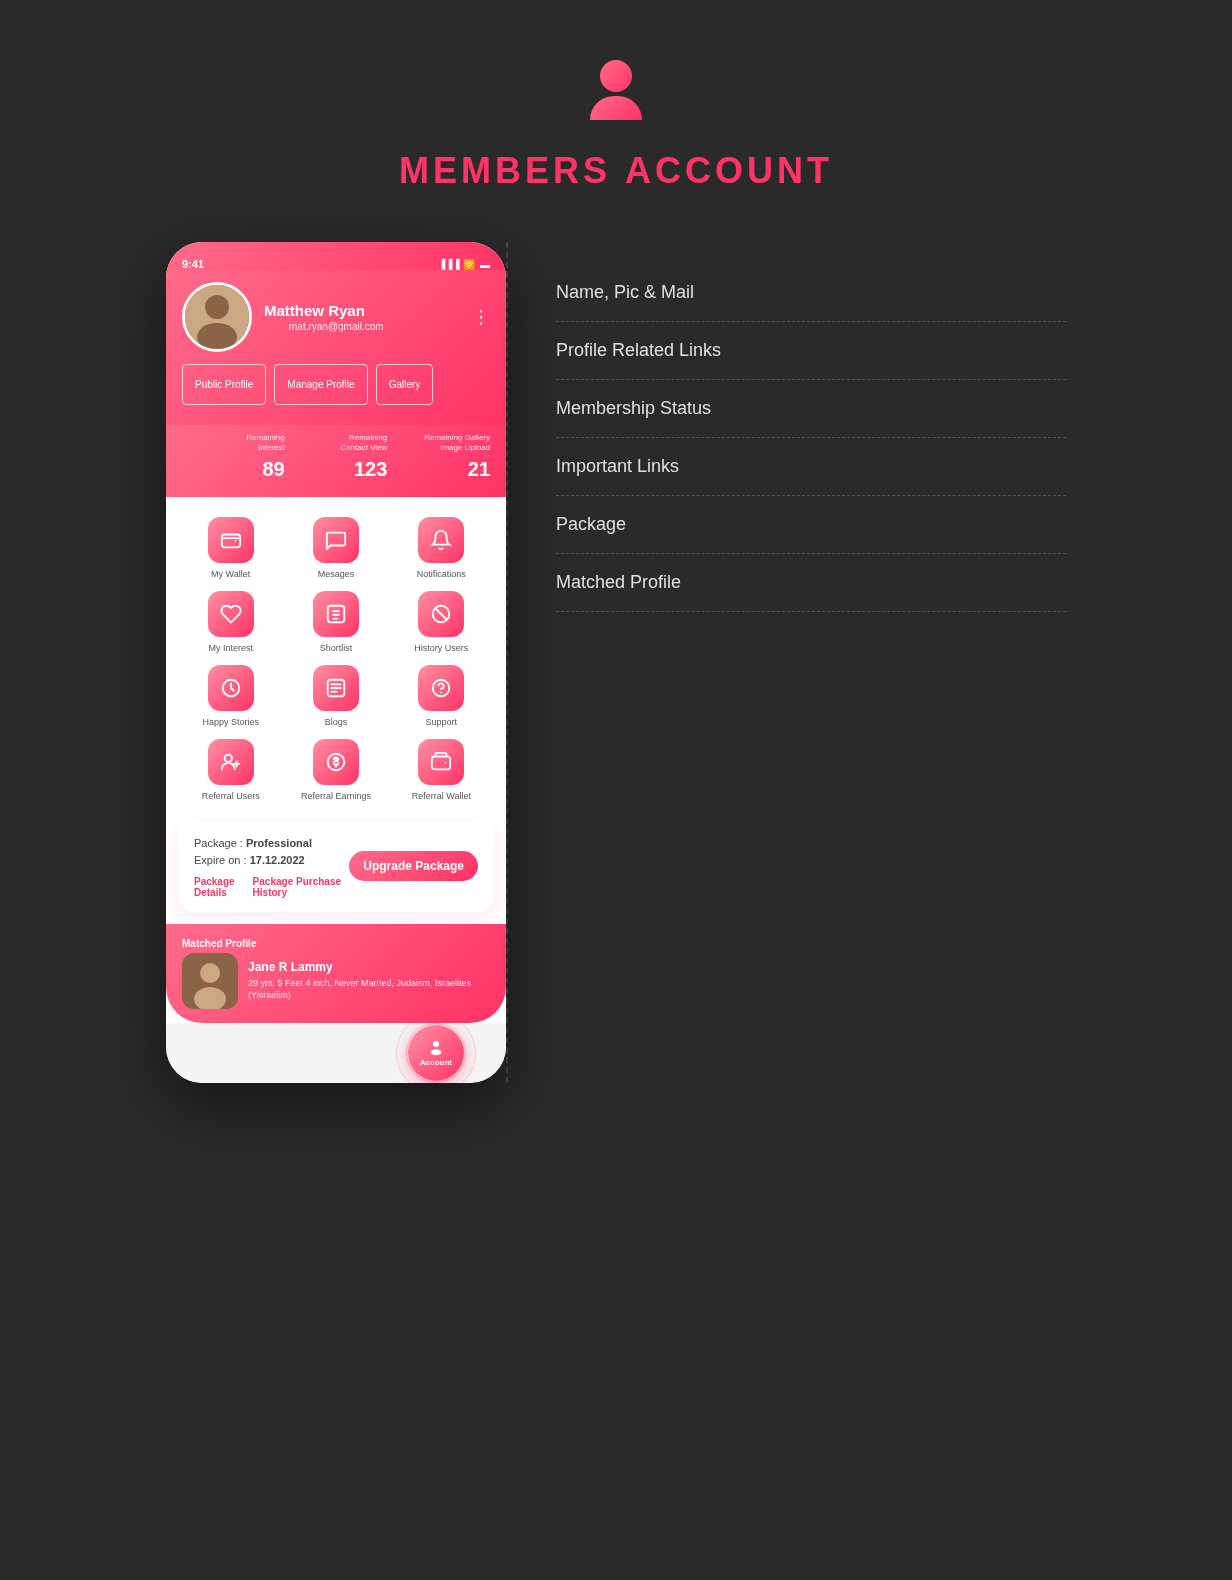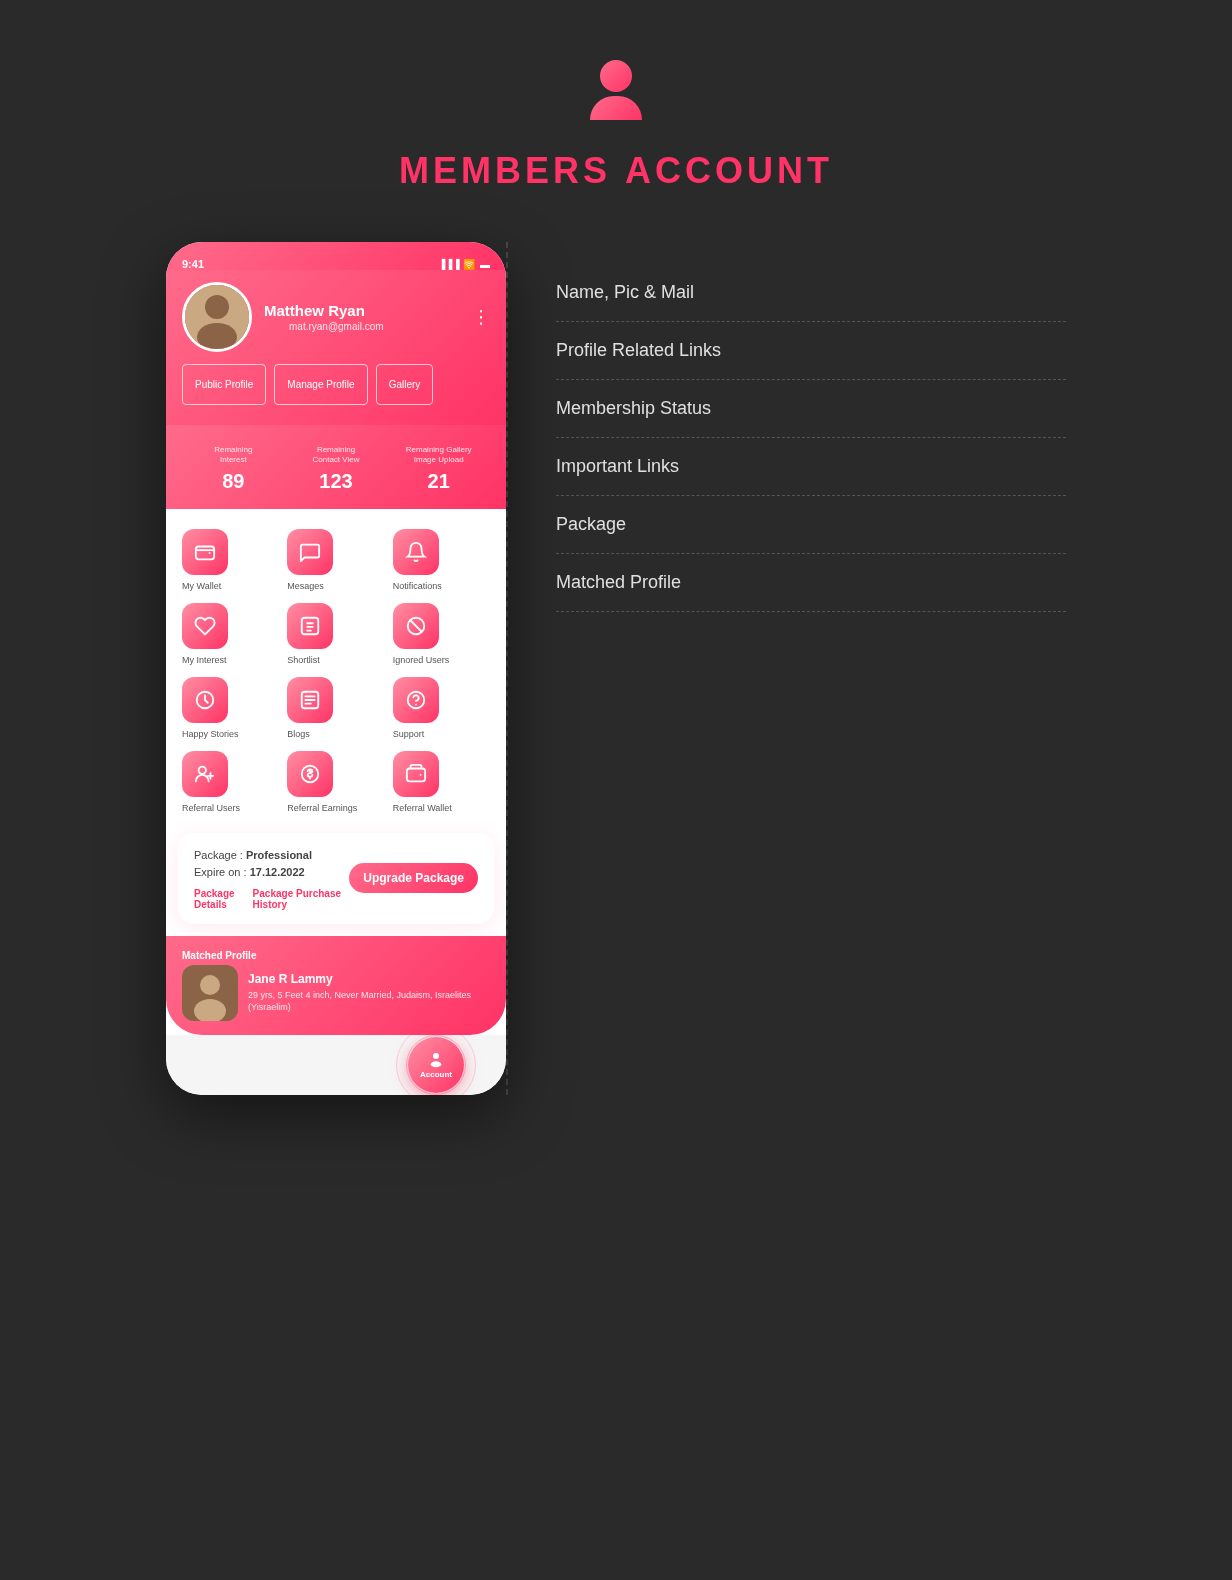--- a/index.html
+++ b/index.html
@@ -161,22 +161,21 @@
     
     .stats-row {
       background: linear-gradient(135deg, #ff6b8a, #ff3366);
       display: flex;
       padding: 8px 16px 16px;
       gap: 0;
     }
     .stat-item {
       flex: 1;
       color: #fff;
-      text-align: center;
-      margin-top: 12px;
+      text-align: right;
     }
     .stat-label {
       font-size: 8px;
       opacity: 0.85;
       line-height: 1.3;
     }
     .stat-value {
       font-size: 20px;
       font-weight: 700;
       margin-top: 4px;
@@ -188,21 +187,21 @@
       padding: 20px 16px;
     }
     .menu-grid {
       display: grid;
       grid-template-columns: repeat(3, 1fr);
       gap: 12px 8px;
     }
     .menu-item {
       display: flex;
       flex-direction: column;
-      align-items: flex-start;
+      align-items: center;
       gap: 6px;
       cursor: pointer;
     }
     .menu-icon {
       width: 46px;
       height: 46px;
       border-radius: 12px;
       background: linear-gradient(135deg, #ff8fa3, #ff3366);
       display: flex;
       align-items: center;
@@ -463,21 +462,21 @@
           <div class="menu-label">Shortlist</div>
         </div>
 
         <div class="menu-item">
           <div class="menu-icon">
             <svg width="22" height="22" viewBox="0 0 24 24" fill="none">
                 <circle cx="12" cy="12" r="9" stroke="white" stroke-width="2"></circle>
                 <path d="M6 6l12 12" stroke="white" stroke-width="2" stroke-linecap="round"></path>
               </svg>
           </div>
-          <div class="menu-label">Ignored Users</div>
+          <div class="menu-label">History Users</div>
         </div>
 
         <div class="menu-item">
           <div class="menu-icon">
             <svg width="22" height="22" viewBox="0 0 24 24" fill="none">
                 <circle cx="12" cy="12" r="9" stroke="white" stroke-width="2"></circle>
                 <path d="M12 7v5l3 3" stroke="white" stroke-width="2" stroke-linecap="round"></path>
               </svg>
           </div>
           <div class="menu-label">Happy Stories</div>

